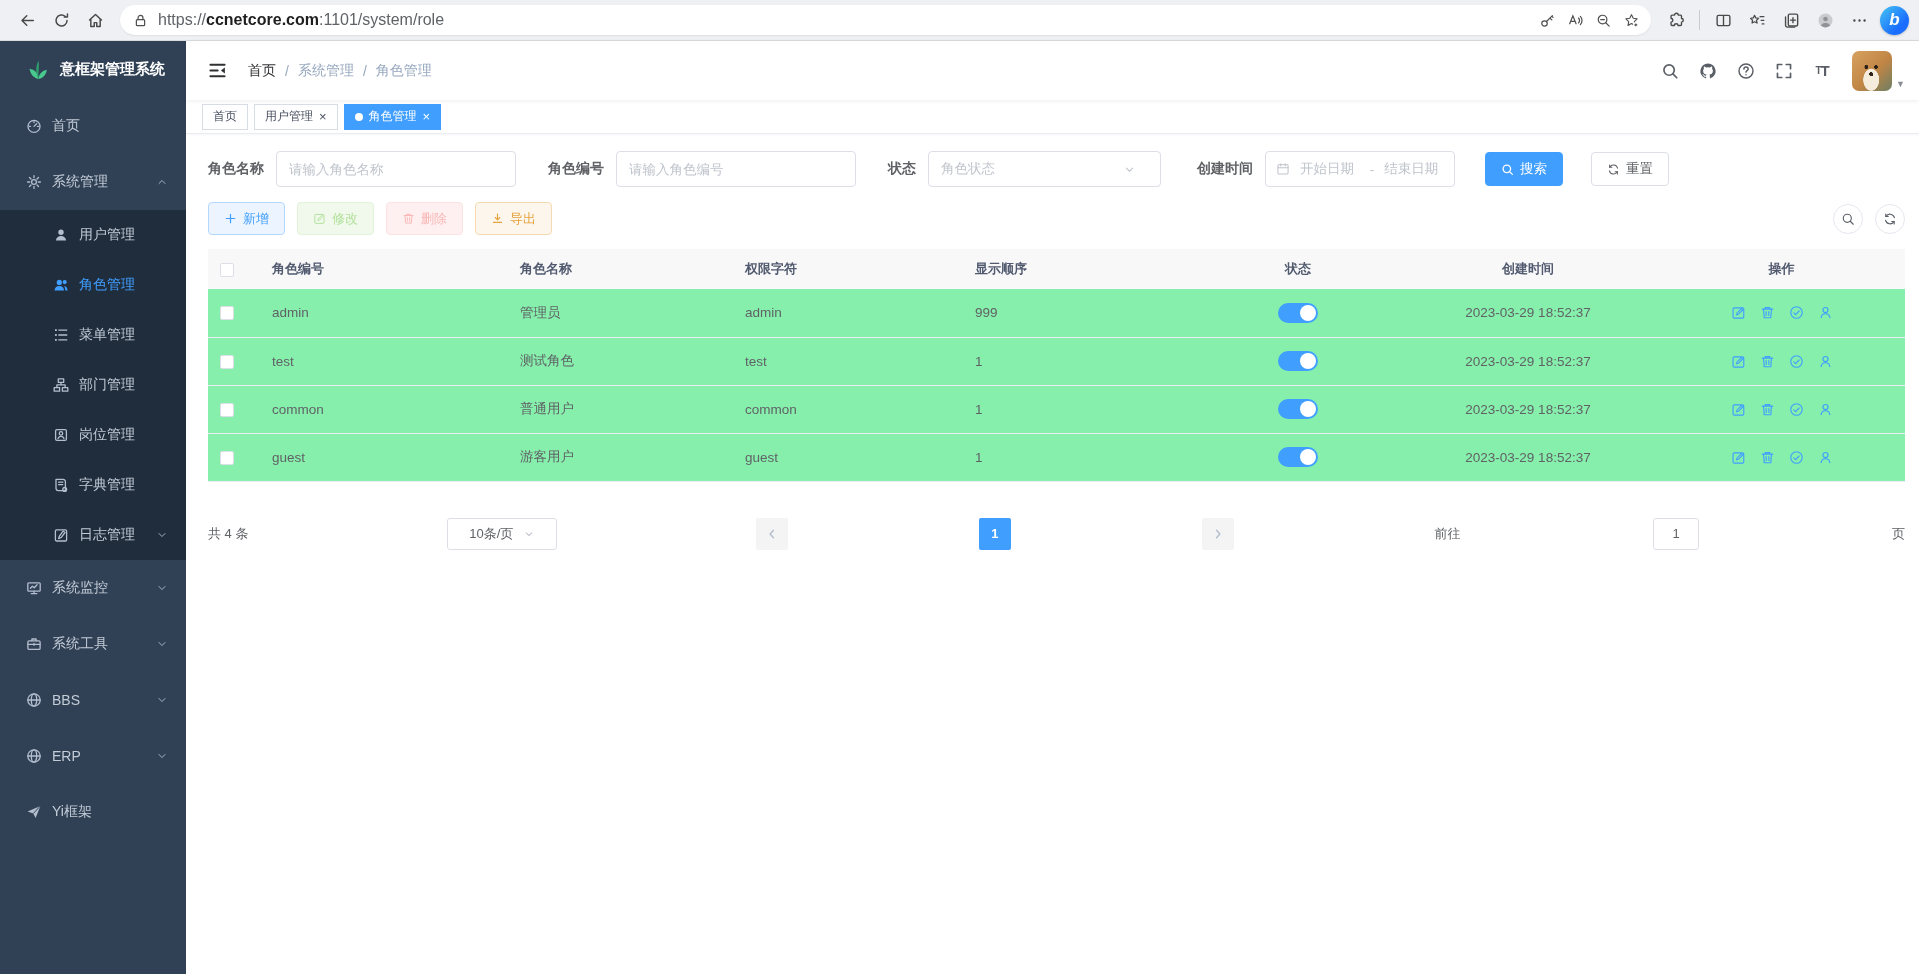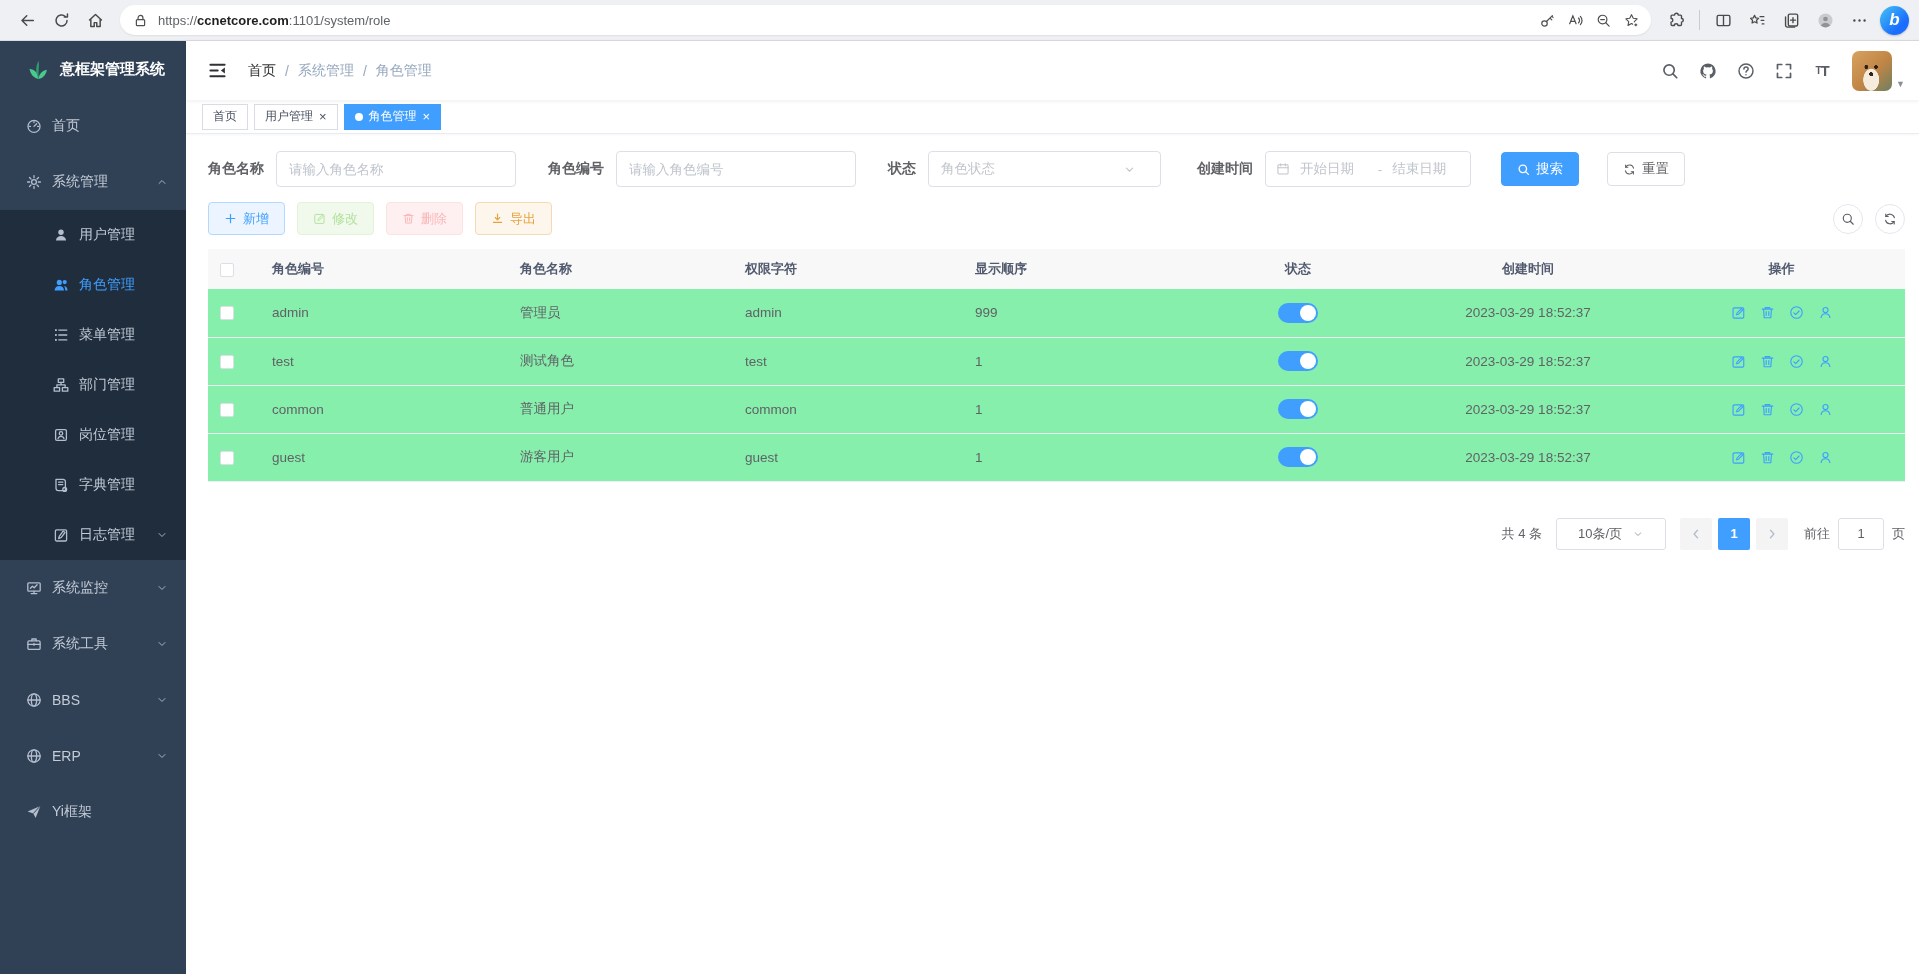--- a/index.html
+++ b/index.html
@@ -8,21 +8,21 @@
   .ico { display:inline-flex; align-items:center; justify-content:center; }
   .ico svg { width:100%; height:100%; display:block; }
 
   
   .chrome { height:41px; background:#eef0f3; border-bottom:1px solid #d9dbde; display:flex; align-items:center; padding:0 10px; }
   .chrome-btn { width:34px; height:34px; border-radius:6px; display:flex; align-items:center; justify-content:center; color:#4a4a4a; cursor:pointer; }
   .chrome-btn .ico { width:17px; height:17px; }
   .url-pill { flex:1; height:30px; margin:0 8px; background:#fff; border-radius:16px; display:flex; align-items:center; padding:0 6px 0 6px; box-shadow:0 1px 2px rgba(0,0,0,.07); }
   .pill-btn { width:28px; height:28px; border-radius:50%; display:flex; align-items:center; justify-content:center; color:#4f4f4f; cursor:pointer; }
   .pill-btn .ico { width:15px; height:15px; }
-  .url-text { flex:1; font-size:13px; color:#5f6368; margin-left:4px; white-space:nowrap; overflow:hidden; }
+  .url-text { flex:1; font-size:16px; color:#5f6368; margin-left:4px; white-space:nowrap; overflow:hidden; }
   .url-text b { color:#1f1f1f; font-weight:700; }
   .chrome-divider { width:1px; height:20px; background:#c9cbce; margin:0 6px; }
   .bing-btn { width:29px; height:29px; border-radius:50%; margin-left:4px; background:linear-gradient(135deg,#44c5f2 0%,#1a6dff 70%); color:#fff; display:flex; align-items:center; justify-content:center; font-size:17px; font-weight:700; font-style:italic; box-shadow:0 1px 2px rgba(0,0,0,.2); cursor:pointer; }
 
   
   .app { display:flex; height:933px; }
   .sidebar { width:186px; background:#304156; color:#c3cbd6; flex-shrink:0; overflow:hidden; }
   .logo-row { height:57px; display:flex; align-items:center; padding-left:27px; gap:10px; color:#fff; font-size:15px; font-weight:700; }
   .logo-row .ico { width:23px; height:23px; }
   .side-item { height:56px; display:flex; align-items:center; padding:0 18px 0 26px; font-size:14px; cursor:pointer; }
@@ -69,21 +69,21 @@
   
   .content { flex:1; padding:17px 14px 0 22px; background:#fff; }
 
   .filters { display:flex; align-items:center; }
   .f-label { font-size:14px; font-weight:700; color:#606266; margin-right:12px; white-space:nowrap; }
   .f-input { width:240px; height:36px; border:1px solid #dcdfe6; border-radius:4px; padding:0 12px; font-size:13.5px; color:#606266; outline:none; font-family:inherit; }
   .f-input::placeholder { color:#bfc4cc; }
   .f-gap { width:32px; flex-shrink:0; }
   .f-select { width:233px; height:36px; border:1px solid #dcdfe6; border-radius:4px; display:flex; align-items:center; padding:0 24px 0 12px; color:#c0c4cc; font-size:13.5px; cursor:pointer; }
   .f-select .chev { width:13px; height:13px; margin-left:auto; color:#c0c4cc; }
-  .f-date { width:206px; height:36px; border:1px solid #dcdfe6; border-radius:4px; display:flex; align-items:center; padding:0 10px; color:#bfc4cc; font-size:13.5px; gap:10px; cursor:text; }
+  .f-date { width:190px; height:36px; border:1px solid #dcdfe6; border-radius:4px; display:flex; align-items:center; padding:0 10px; color:#bfc4cc; font-size:13.5px; gap:10px; cursor:text; }
   .f-date .ico { width:14px; height:14px; color:#c0c4cc; }
   .f-date .d-start,.f-date .d-end { flex:1; text-align:left; }
   .btn { height:34px; border-radius:4px; font-size:13.5px; display:inline-flex; align-items:center; gap:6px; padding:0 15px; cursor:pointer; border:1px solid transparent; font-family:inherit; }
   .btn .ico { width:13px; height:13px; }
   .btn-search { background:#409eff; color:#fff; margin-left:30px; border-color:#409eff; }
   .btn-reset { background:#fff; color:#606266; border-color:#dcdfe6; margin-left:28px; }
 
   .toolbar { display:flex; align-items:center; gap:12px; margin-top:15px; }
   .tb-btn { height:33px; padding:0 15px; border-radius:4px; font-size:13px; display:inline-flex; align-items:center; gap:6px; border:1px solid; cursor:pointer; }
   .tb-btn .ico { width:13px; height:13px; }
@@ -101,21 +101,21 @@
   td { height:48px; color:#606266; font-size:13.5px; padding:0 12px; border-bottom:1px solid #ebeef5; }
   tr.data-row { background:#86efac; }
   .col-center { text-align:center; }
   .checkbox { width:14px; height:14px; border:1px solid #dcdfe6; border-radius:2px; background:#fff; display:inline-block; vertical-align:middle; cursor:pointer; }
   .toggle { width:40px; height:20px; border-radius:10px; background:#409eff; display:inline-block; position:relative; cursor:pointer; vertical-align:middle; }
   .toggle .knob { position:absolute; top:2px; right:2px; width:16px; height:16px; border-radius:50%; background:#fff; }
   .ops { display:flex; justify-content:center; gap:14px; }
   .op-btn { width:15px; height:15px; color:#409eff; cursor:pointer; }
 
   
-  .pagination { display:flex; justify-content:flex-end; align-items:center; margin-top:36px; font-size:13px; color:#606266; }
+  .pagination { display:flex; justify-content:space-between; align-items:center; margin-top:36px; font-size:13px; color:#606266; }
   .pg-total { margin-right:14px; }
   .pg-size { width:110px; height:32px; border:1px solid #dcdfe6; border-radius:3px; display:flex; align-items:center; justify-content:center; gap:10px; color:#606266; cursor:pointer; margin-right:14px; }
   .pg-size .chev { width:12px; height:12px; color:#c0c4cc; }
   .pg-btn { width:32px; height:32px; border-radius:2px; background:#f4f4f5; color:#b4bccc; display:flex; align-items:center; justify-content:center; margin-right:6px; cursor:pointer; }
   .pg-btn .ico { width:12px; height:12px; }
   .pg-page { width:32px; height:32px; border-radius:2px; background:#409eff; color:#fff; font-weight:700; display:flex; align-items:center; justify-content:center; margin-right:6px; cursor:pointer; }
   .pg-goto { margin:0 8px 0 10px; }
   .pg-input { width:46px; height:32px; border:1px solid #dcdfe6; border-radius:3px; text-align:center; font-size:13px; color:#606266; outline:none; font-family:inherit; }
   .pg-suffix { margin-left:8px; }
 </style>

